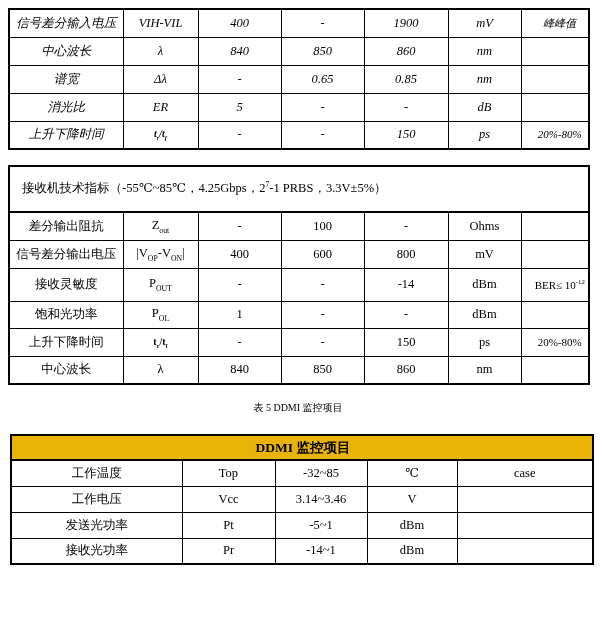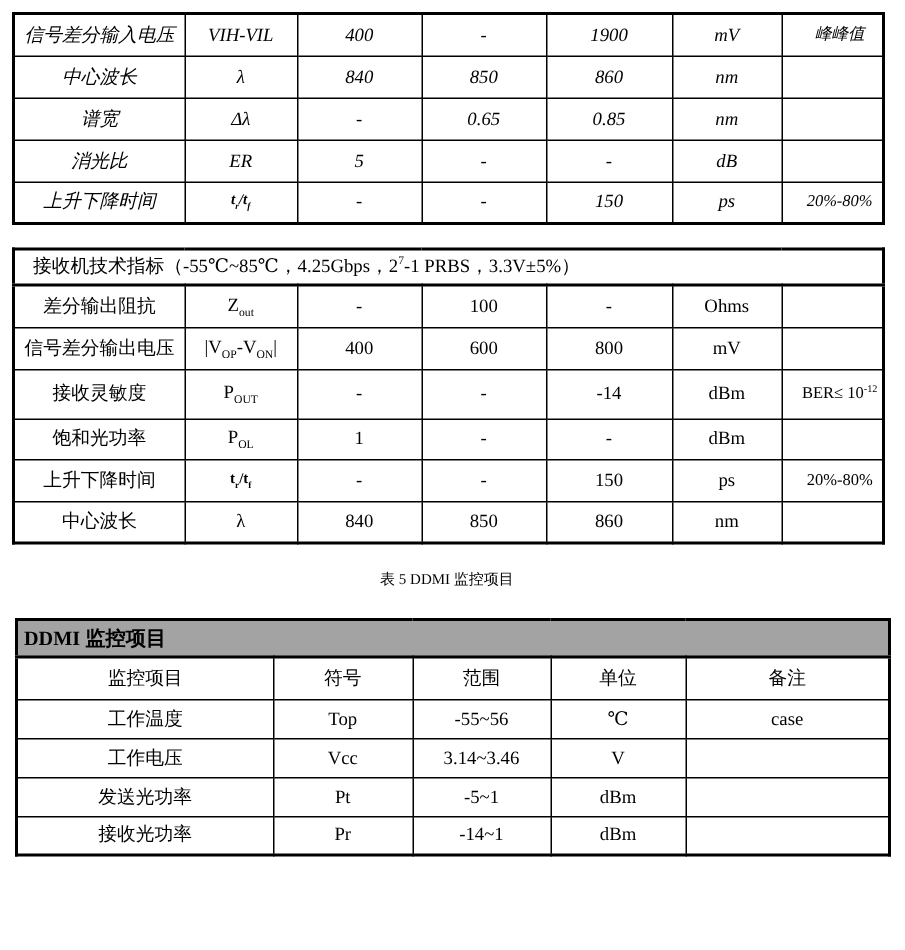--- a/index.html
+++ b/index.html
@@ -35,21 +35,21 @@
 
   
   .t2 { width: 580px; margin: 15px 0 0 8px; }
   .t2 .title-row td {
     text-align: left;
     padding-left: 12px;
     border-bottom: 2px solid #000;
     font-size: 12.5px;
   }
   .t2 .head-row th { border-bottom: 2px solid #000; }
-  .t2 .title-row { height: 24px; }
+  .t2 .title-row { height: 46px; }
   .t2 .head-row  { height: 28px; }
   .t2 .r0 { height: 28px; }
   .t2 .r1 { height: 28px; }
   .t2 .r2 { height: 33px; }
   .t2 .r3 { height: 27px; margin-top: 30px; }
   .t2 .r4 { height: 28px; }
   .t2 .r5 { height: 28px; }
 
   .note-cell  { font-size: 11px; line-height: 1.15; padding-left: 12px; }
   .small-sym  { font-size: 10px; font-weight: bold; }
@@ -216,33 +216,26 @@
   <table class="t3">
     <colgroup>
       <col style="width:171px">
         <col style="width:93px">
         <col style="width:92px">
       <col style="width:90px">
         <col style="width:136px">
     </colgroup>
     <tbody>
       <tr class="band-row">
-        <td colspan="5" id="ddmi-band" style="background: #a3a3a3;">DDMI 监控项目</td>
-      </tr>
-      <tr class="head-row">
-        <th>监控项目</th>
-        <th>符号</th>
-        <th>范围</th>
-        <th>单位</th>
-        <th>备注</th>
+        <td colspan="5" id="ddmi-band" style="background: #eab308; text-align: center;">DDMI 监控项目</td>
       </tr>
       <tr class="data">
         <td>工作温度</td>
         <td>Top</td>
-        <td>-55~56</td>
+        <td>-32~85</td>
         <td>℃</td>
         <td>case</td>
       </tr>
       <tr class="data">
         <td>工作电压</td>
         <td>Vcc</td>
         <td>3.14~3.46</td>
         <td>V</td>
         <td></td>
       </tr>

